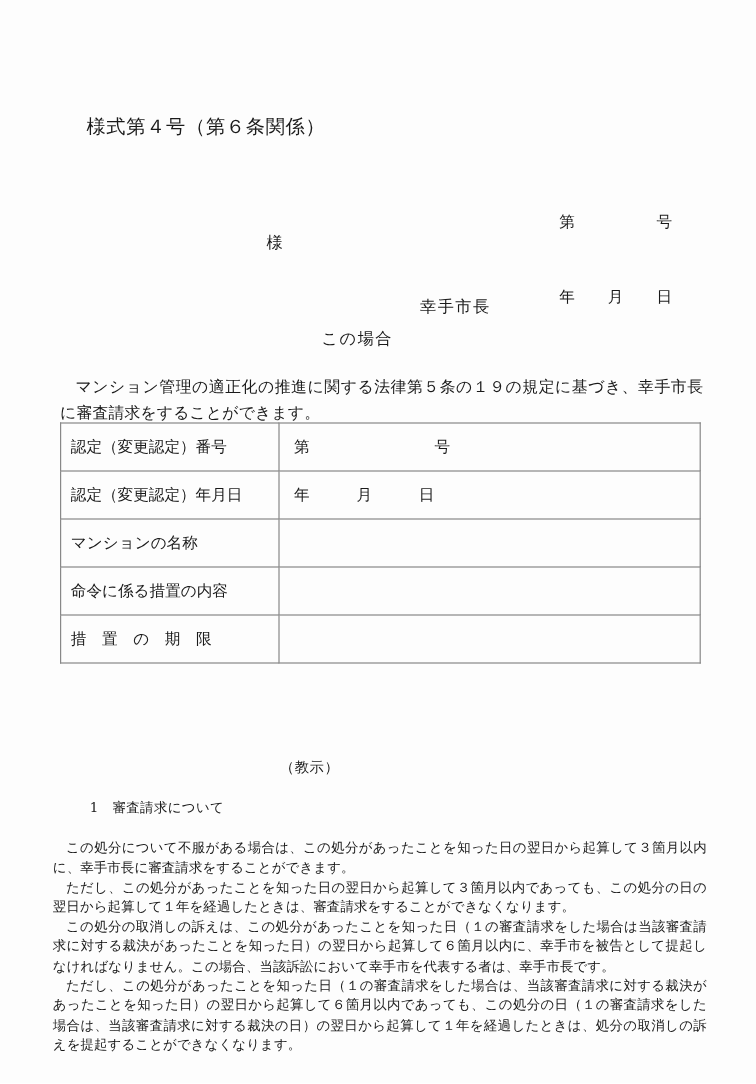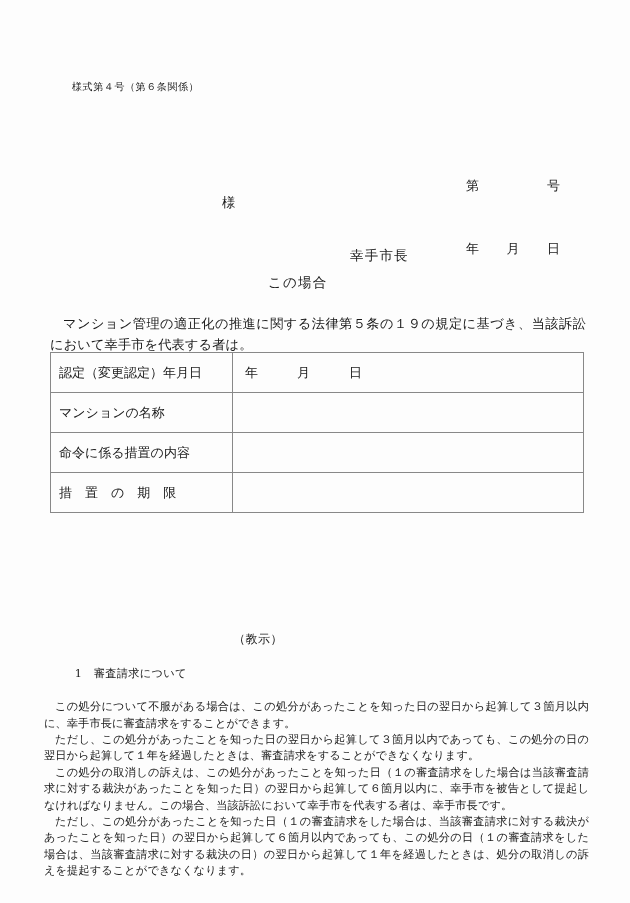--- a/index.html
+++ b/index.html
@@ -16,22 +16,22 @@
     width: 630px;
     height: 903px;
     background: #fdfdfd;
     overflow: hidden;
   }
 
   
   .form-no {
     position: absolute;
     left: 72px;
-    top: 80px;
-    font-size: 10px;
+    top: 96px;
+    font-size: 16px;
     letter-spacing: 0.6px;
     white-space: pre;
   }
 
   .doc-number-block {
     position: absolute;
     left: 466px;
     top: 133px;
     font-size: 13px;
     line-height: 21px;
@@ -147,24 +147,28 @@
     <div>第　　　　　号</div>
     <div>年　　月　　日</div>
   </div>
 
   <div class="addressee">様</div>
 
   <div class="issuer">幸手市長</div>
 
   <div class="doc-title">この場合</div>
 
-  <div class="lead-paragraph">マンション管理の適正化の推進に関する法律第５条の１９の規定に基づき、当該訴訟において幸手市を代表する者は。</div>
+  <div class="lead-paragraph">マンション管理の適正化の推進に関する法律第５条の１９の規定に基づき、幸手市長に審査請求をすることができます。</div>
 
   <table class="form-table">
     <tbody>
+      <tr>
+        <td class="label-cell">認定（変更認定）番号</td>
+        <td class="value-cell">第　　　　　　　　号</td>
+      </tr>
       <tr>
         <td class="label-cell">認定（変更認定）年月日</td>
         <td class="value-cell value-indent">年　　　月　　　日</td>
       </tr>
       <tr>
         <td class="label-cell">マンションの名称</td>
         <td class="value-cell"></td>
       </tr>
       <tr>
         <td class="label-cell">命令に係る措置の内容</td>

